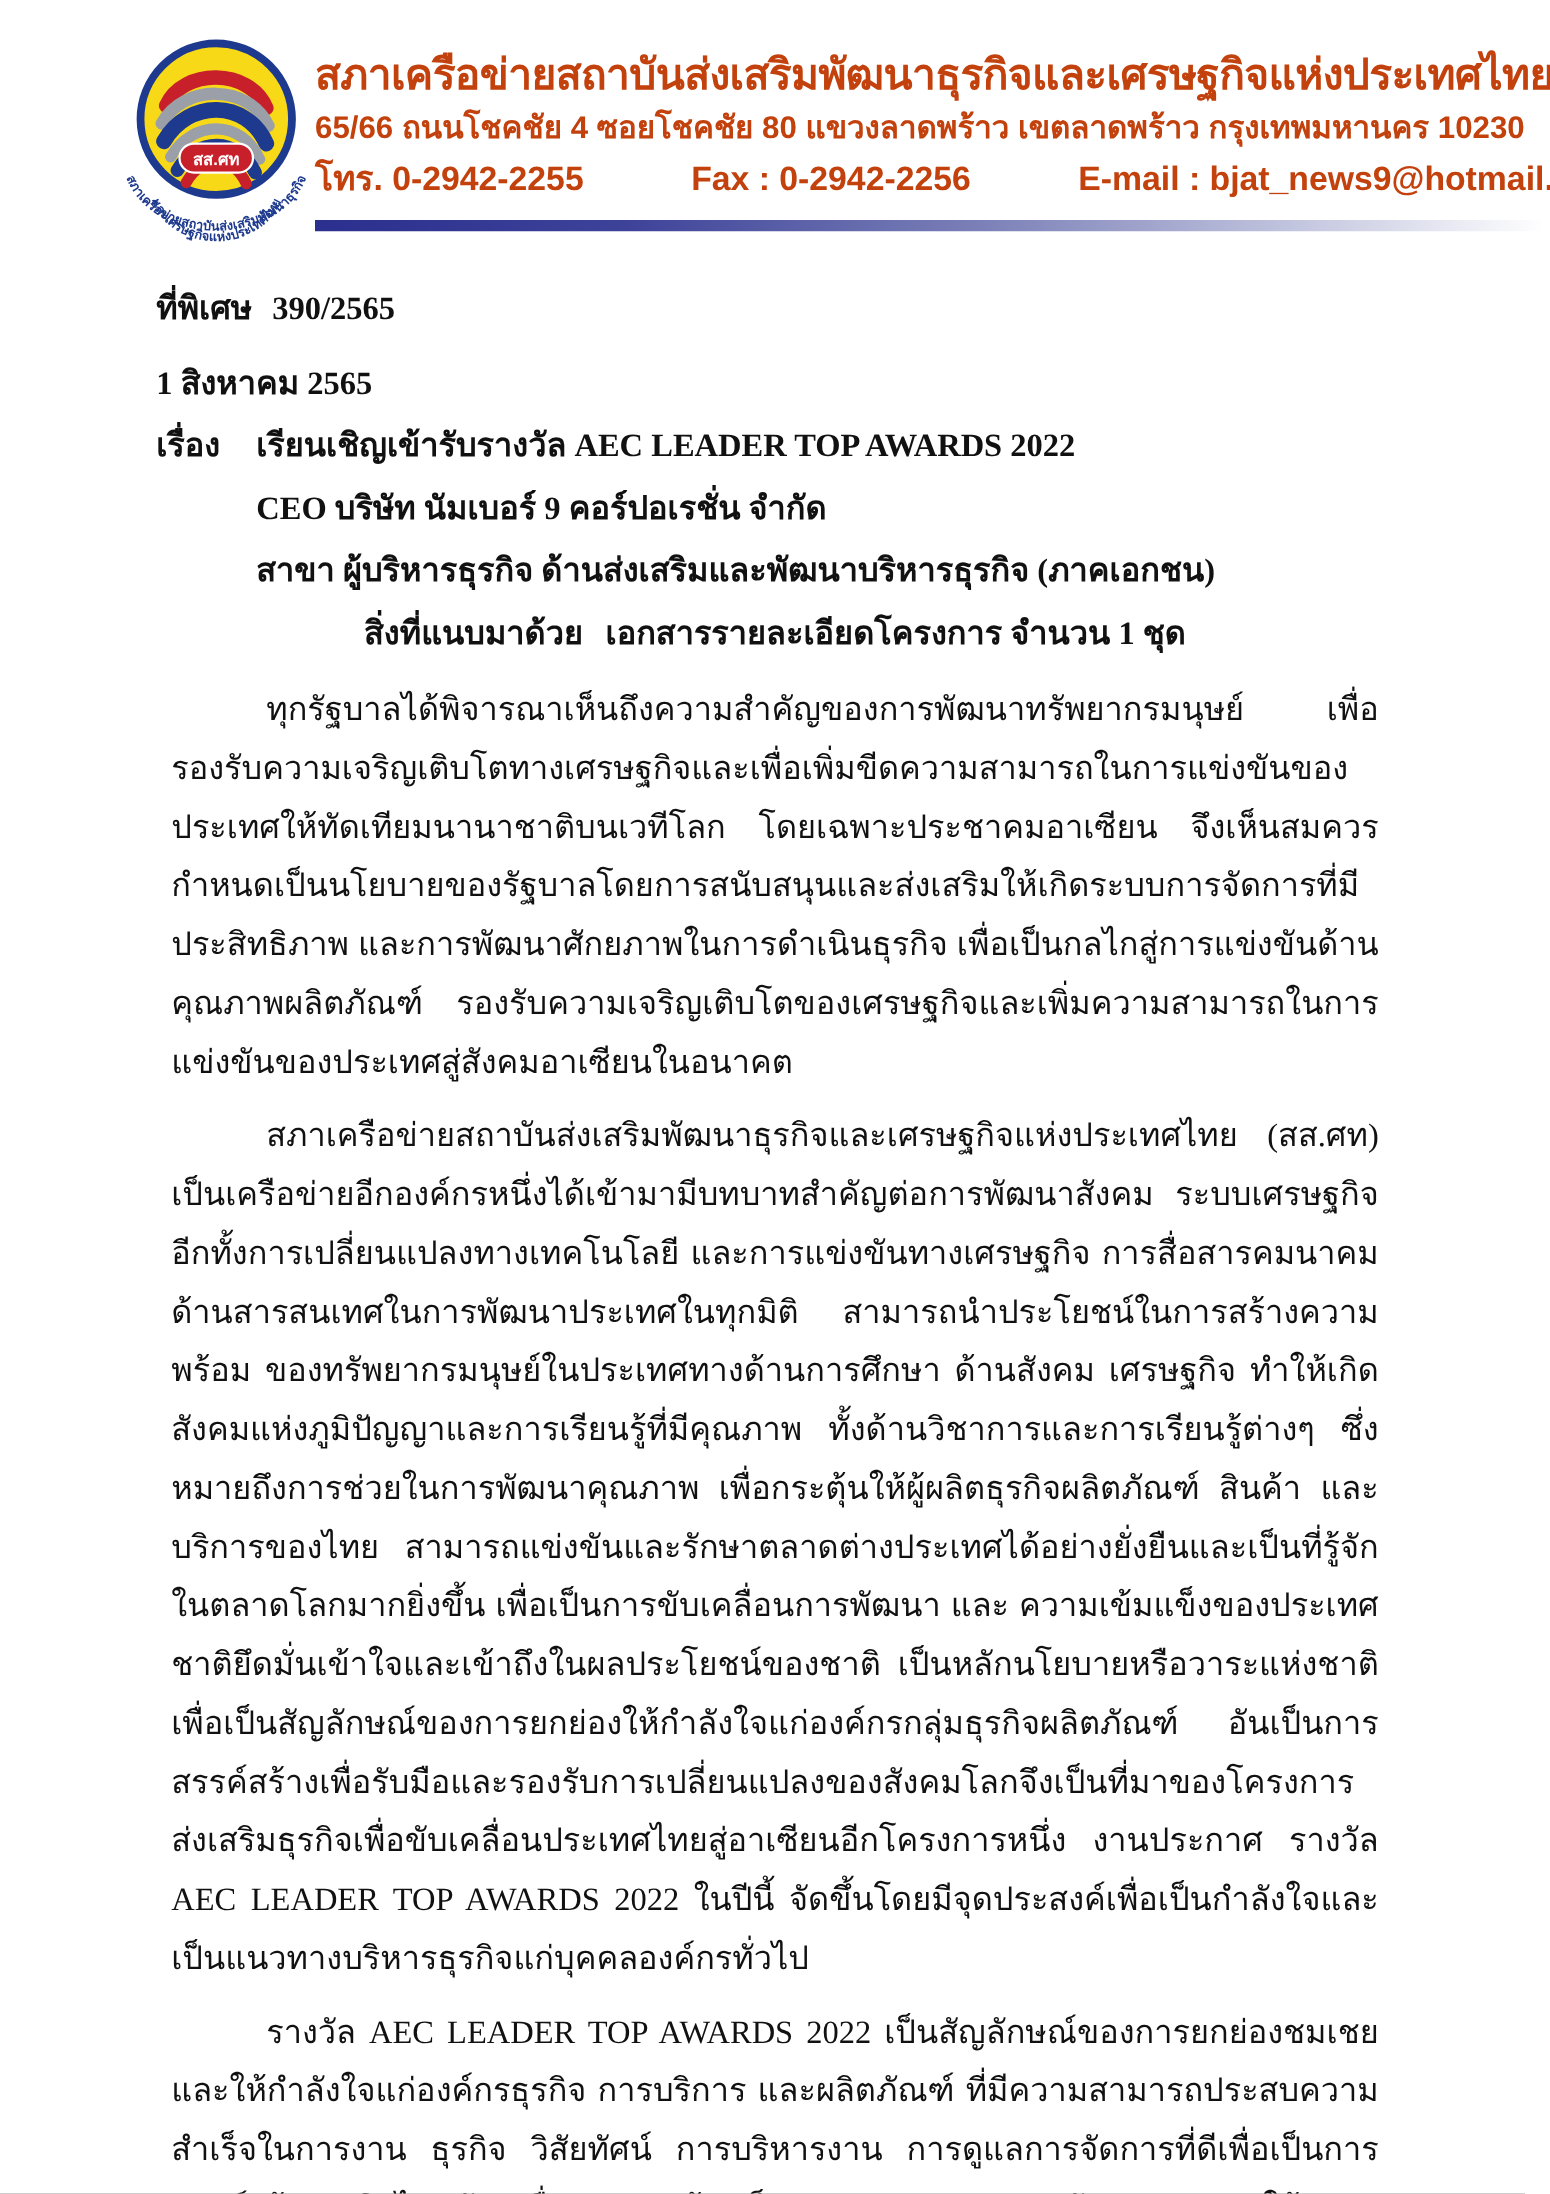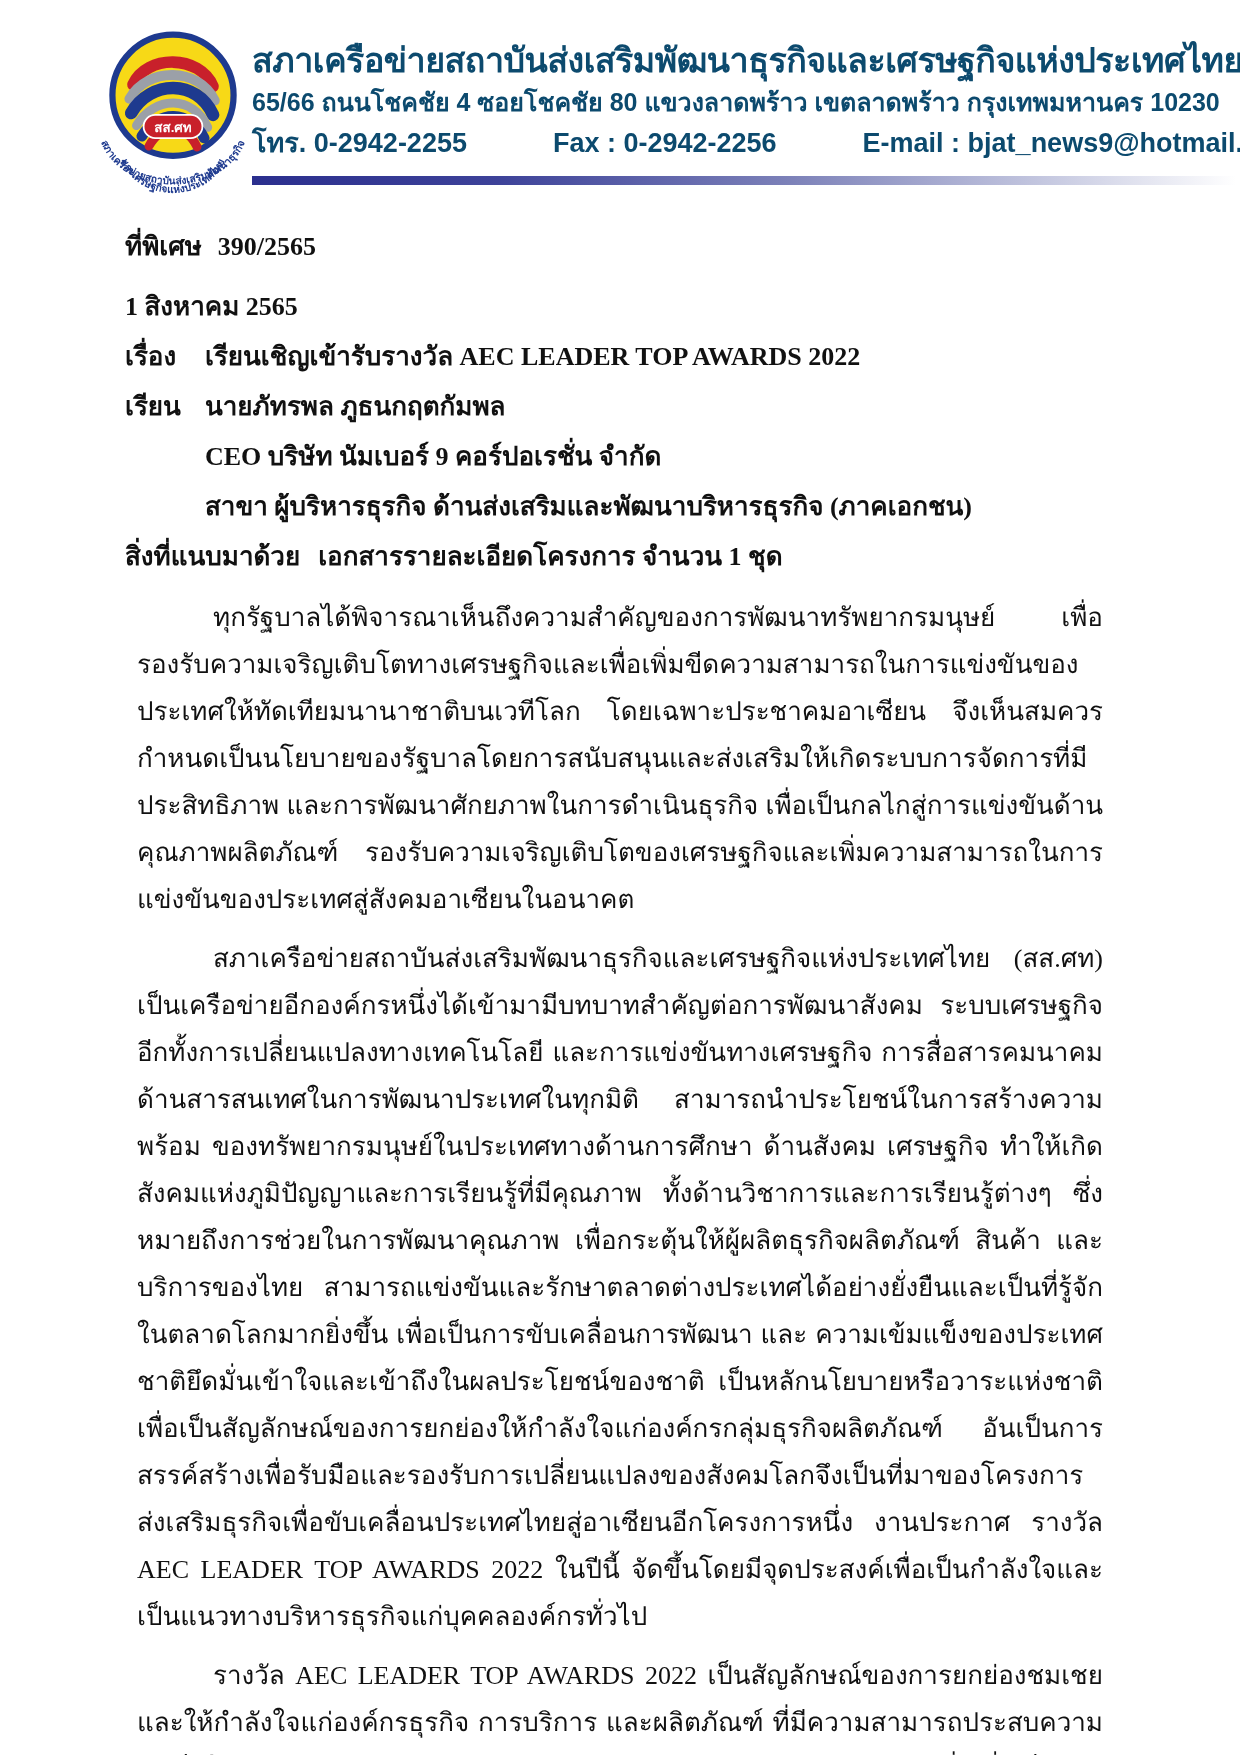--- a/index.html
+++ b/index.html
@@ -11,39 +11,39 @@
     overflow:hidden;
     font-family:"Liberation Serif","DejaVu Serif",serif;
     color:#111;
   }
   
   .header{position:relative;height:192px;}
   .logo-wrap{position:absolute;left:89px;top:24px;width:168px;height:196px;}
   .header-text{
     position:absolute;left:252px;top:40px;right:10px;
     font-family:"Liberation Sans","DejaVu Sans",sans-serif;
-    color:#0c4a6e;font-weight:bold;
+    color:#c2410c;font-weight:bold;
   }
   .org-name{font-size:34px;line-height:40px;letter-spacing:-0.5px;white-space:nowrap;}
   .org-address{font-size:25px;line-height:32px;margin-top:6px;white-space:nowrap;}
   .org-contact{display:flex;gap:86px;font-size:27px;line-height:34px;margin-top:8px;white-space:nowrap;}
   .header-rule{
     position:absolute;left:252px;right:4px;top:176px;height:9px;
     background:linear-gradient(90deg,#2b2f8e 0%,#3d4299 25%,#7d82b9 55%,#c3c6df 80%,#ffffff 100%);
   }
   
   .letter{padding:30px 125px 0 125px;font-size:26px;}
   .row{line-height:50px;}
   .bold{font-weight:bold;}
   .ref-row{display:flex;gap:16px;text-align:center;}
   .date-row{margin-top:10px;}
   .label-row{display:flex;}
   .label-col{flex:0 0 80px;}
   .to-extra{margin-left:80px;}
-  .attach-row{display:flex;gap:18px;}
+  .attach-row{display:flex;gap:18px;justify-content:center;}
   .paragraphs{margin-top:8px;}
   .paragraphs p{
     margin:12px;
     text-indent:76px;
     text-align:justify;
     line-height:47px;
   }
   
   .logo-curved{font-family:"Liberation Sans","DejaVu Sans",sans-serif;font-weight:bold;}
 </style>
@@ -102,24 +102,20 @@
       <span>390/2565</span>
     </div>
 
     <div class="row bold date-row">1 สิงหาคม 2565</div>
 
     <div class="row bold label-row">
       <span class="label-col">เรื่อง</span>
       <span>เรียนเชิญเข้ารับรางวัล AEC LEADER TOP AWARDS 2022</span>
     </div>
 
-    <div class="row bold label-row">
-      <span class="label-col">เรียน</span>
-      <span>นายภัทรพล ภูธนกฤตกัมพล</span>
-    </div>
     <div class="row bold to-extra">CEO บริษัท นัมเบอร์ 9 คอร์ปอเรชั่น จำกัด</div>
     <div class="row bold to-extra">สาขา ผู้บริหารธุรกิจ ด้านส่งเสริมและพัฒนาบริหารธุรกิจ (ภาคเอกชน)</div>
 
     <div class="row bold attach-row">
       <span>สิ่งที่แนบมาด้วย</span>
       <span>เอกสารรายละเอียดโครงการ จำนวน 1 ชุด</span>
     </div>
 
     <div class="paragraphs">
       <p>ทุกรัฐบาลได้พิจารณาเห็นถึงความสำคัญของการพัฒนาทรัพยากรมนุษย์ เพื่อรองรับความเจริญเติบโตทางเศรษฐกิจและเพื่อเพิ่มขีดความสามารถในการแข่งขันของประเทศให้ทัดเทียมนานาชาติบนเวทีโลก โดยเฉพาะประชาคมอาเซียน จึงเห็นสมควรกำหนดเป็นนโยบายของรัฐบาลโดยการสนับสนุนและส่งเสริมให้เกิดระบบการจัดการที่มีประสิทธิภาพ และการพัฒนาศักยภาพในการดำเนินธุรกิจ เพื่อเป็นกลไกสู่การแข่งขันด้านคุณภาพผลิตภัณฑ์ รองรับความเจริญเติบโตของเศรษฐกิจและเพิ่มความสามารถในการแข่งขันของประเทศสู่สังคมอาเซียนในอนาคต</p>

